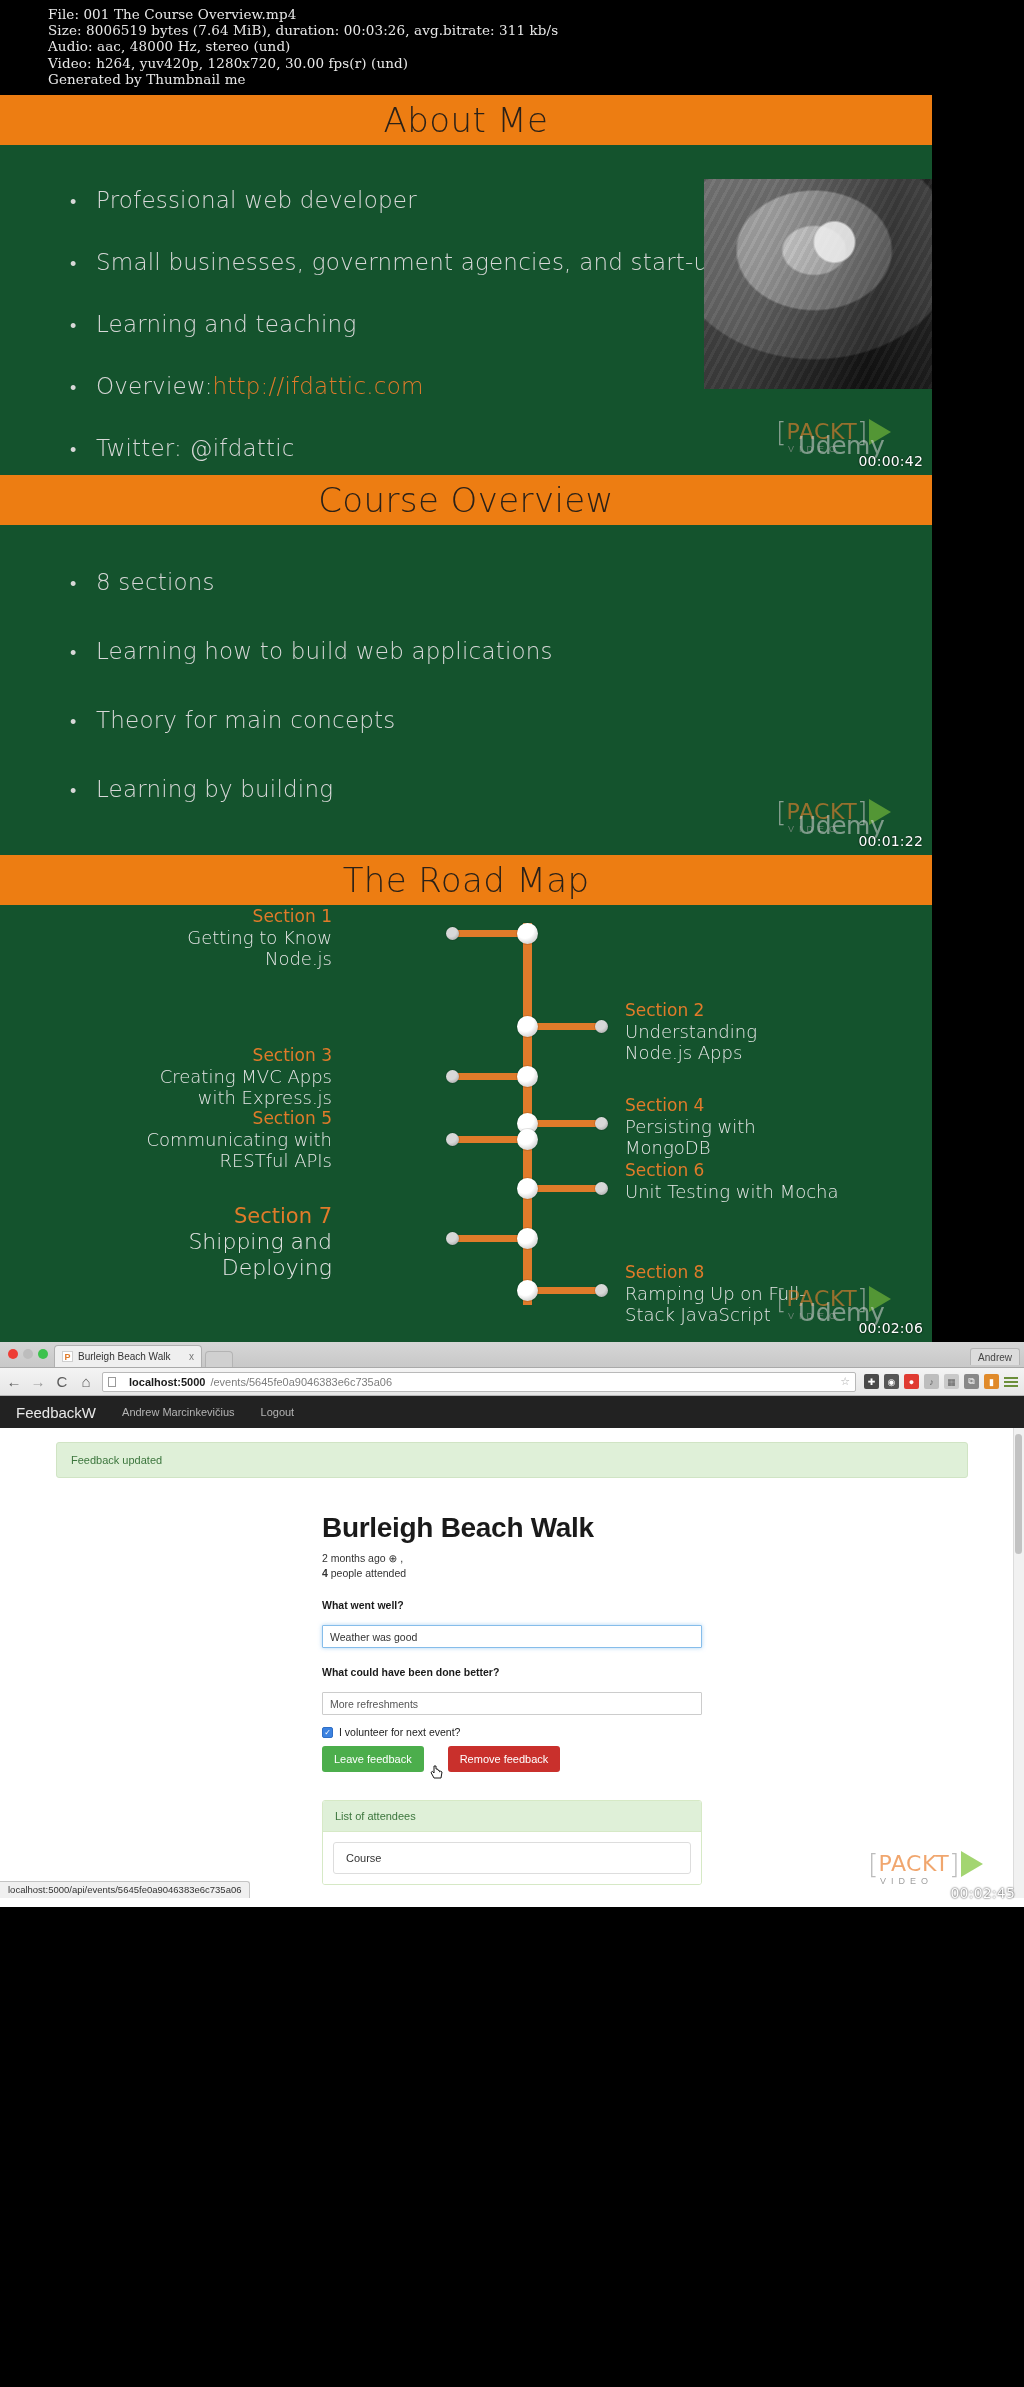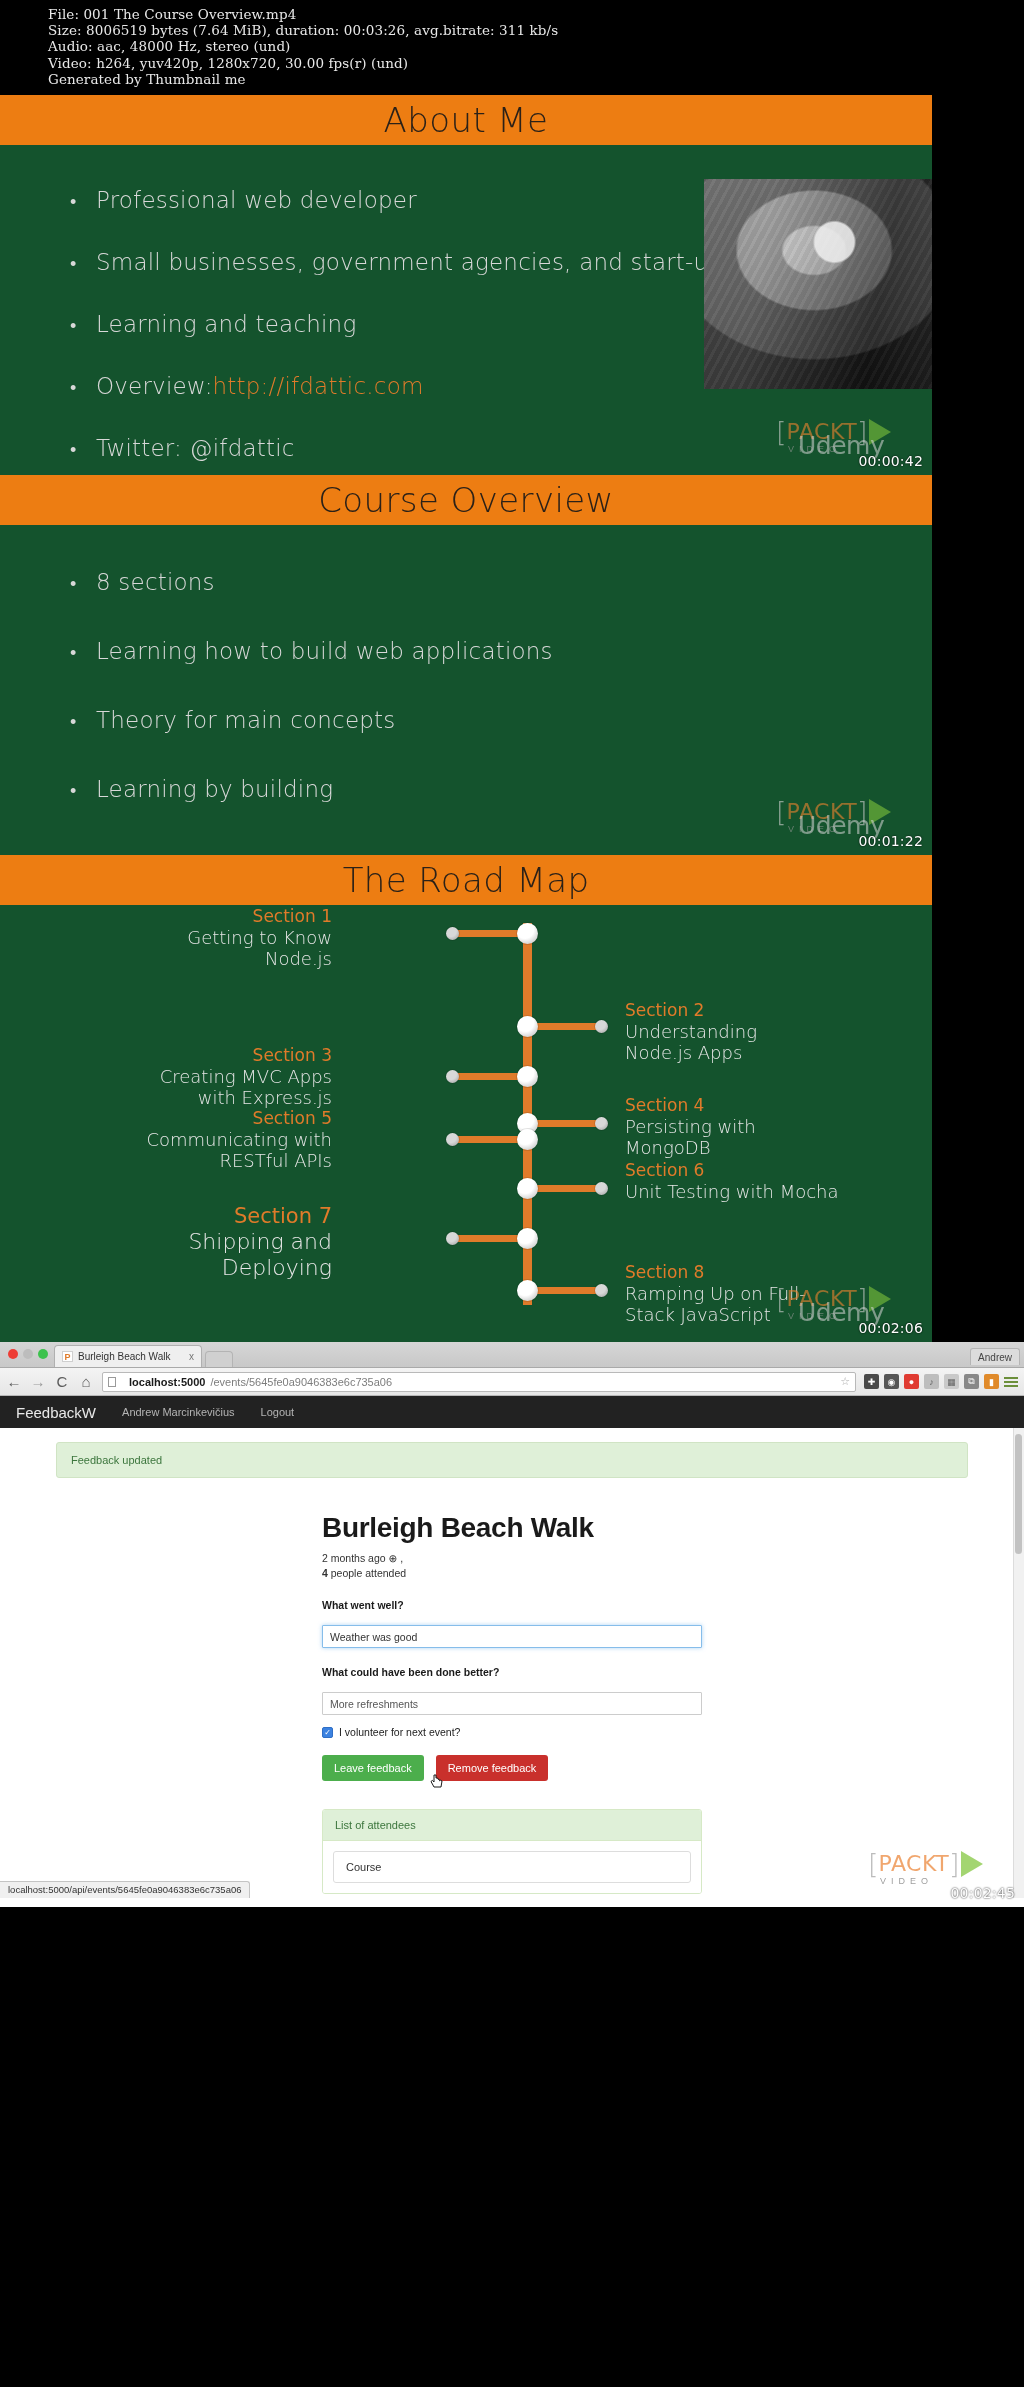--- a/index.html
+++ b/index.html
@@ -355,21 +355,21 @@
     width: 11px; height: 11px;
     background: #3c82e0;
     border: 1px solid #2f6fc7;
     border-radius: 2px;
     color: #fff;
     font-size: 8px;
     line-height: 10px;
     text-align: center;
   }
   .checkbox-row label { font-size: 10.5px; color: #222; }
-  .btn-row { margin-top: 17px; display: flex; gap: 12px; position: relative; }
+  .btn-row { margin-top: 8px; display: flex; gap: 24px; position: relative; }
   .btn {
     font-size: 11px;
     color: #fff;
     border: none;
     border-radius: 3px;
     padding: 7px 12px;
     font-family: "Liberation Sans", sans-serif;
   }
   .btn-success { background: #4cae4c; }
   .btn-danger { background: #c9302c; }

